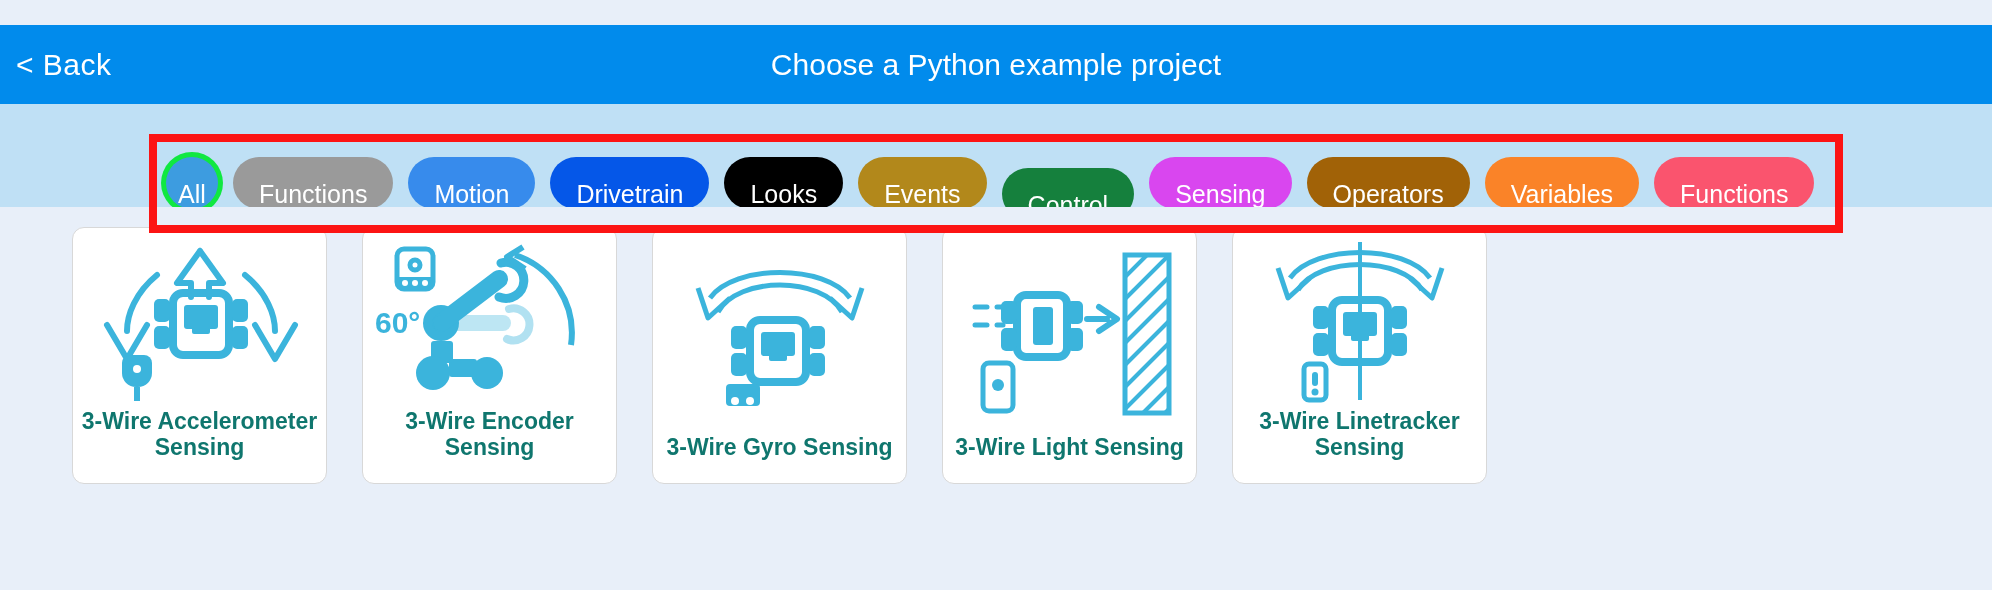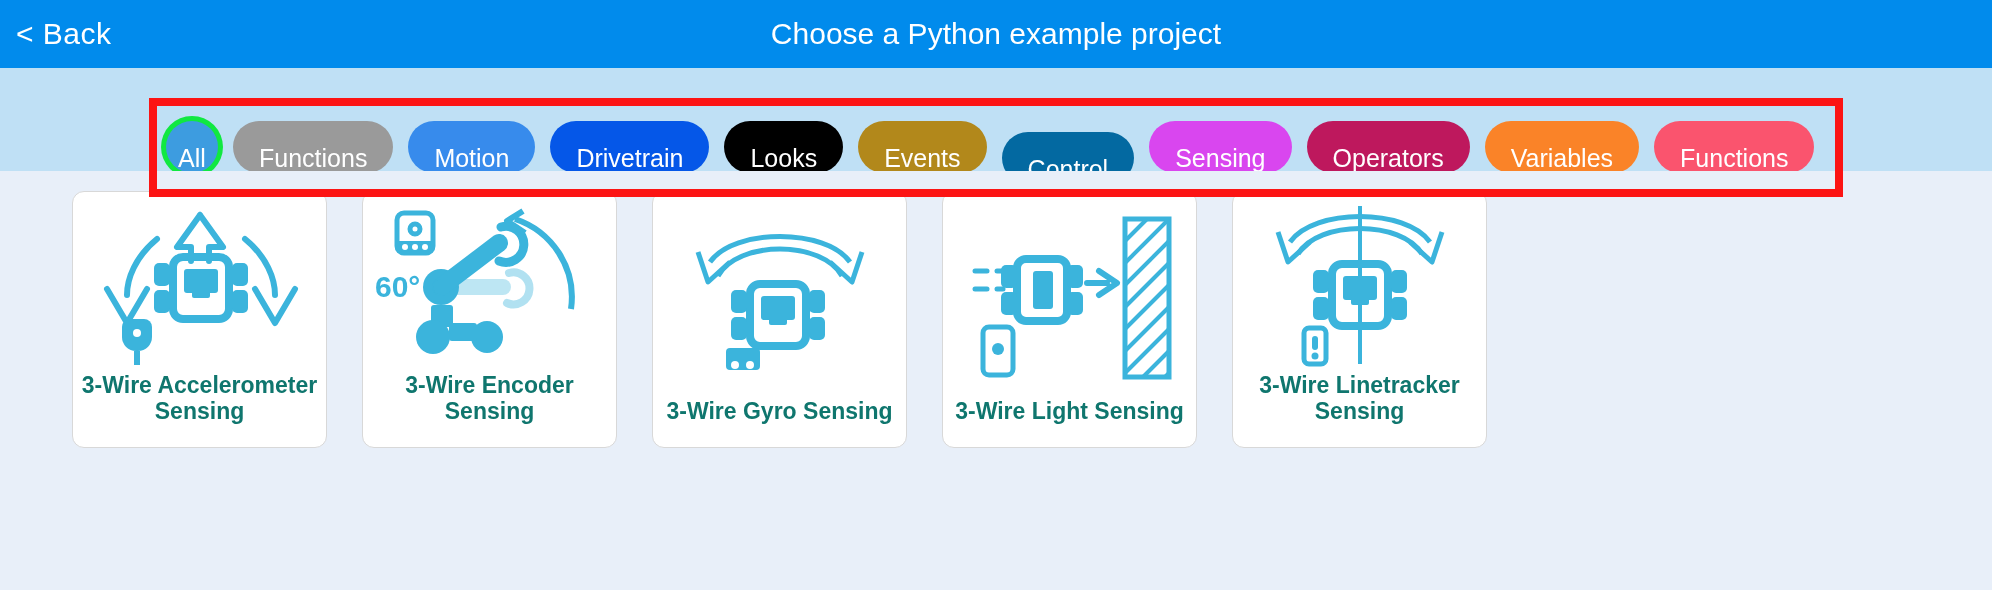--- a/index.html
+++ b/index.html
@@ -6,24 +6,25 @@
   html, body {
     width: 1992px; height: 590px;
     font-family: "Liberation Sans", sans-serif;
     overflow: hidden;
     background: #e8eff9;
   }
 
   
   #header {
     position: relative;
-    height: 68px;
+    height: 79px;
     background: #018bec;
     display: flex;
     align-items: center;
+    margin-top: 25px;
   }
   #back-button {
     position: absolute;
     left: 16px;
     color: #ffffff;
     font-size: 30px;
     line-height: 1;
     letter-spacing: 0.5px;
     cursor: pointer;
     white-space: nowrap;
@@ -149,27 +150,27 @@
       </div>
       <div class="pill" style="background: rgb(5, 87, 232);">
         <span>Drivetrain</span>
       </div>
       <div class="pill" style="background: #000000;">
         <span>Looks</span>
       </div>
       <div class="pill" style="background: rgb(178, 136, 27);">
         <span>Events</span>
       </div>
-      <div class="pill" style="background: #0369a1; margin-top: 21px;">
+      <div class="pill" style="background: #15803d; margin-top: 21px;">
         <span>Control</span>
       </div>
       <div class="pill" style="background: #d946ef;">
         <span>Sensing</span>
       </div>
-      <div class="pill" style="background: #be185d;">
+      <div class="pill" style="background: #a16207;">
         <span>Operators</span>
       </div>
       <div class="pill" style="background: rgb(250, 131, 40);">
         <span>Variables</span>
       </div>
       <div class="pill" style="background: rgb(250, 84, 110);">
         <span>Functions</span>
       </div>
     </div>
 </div>

